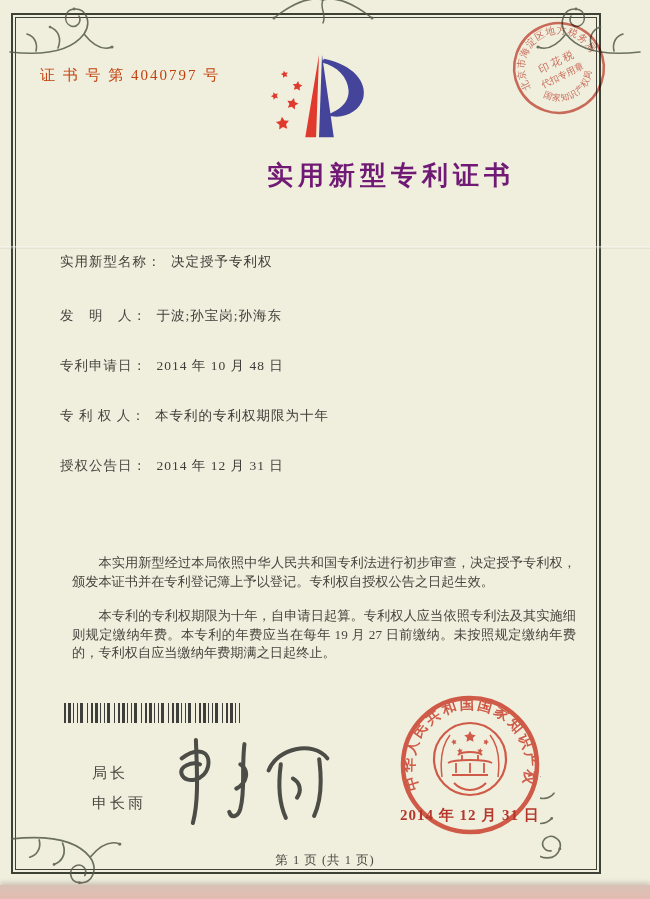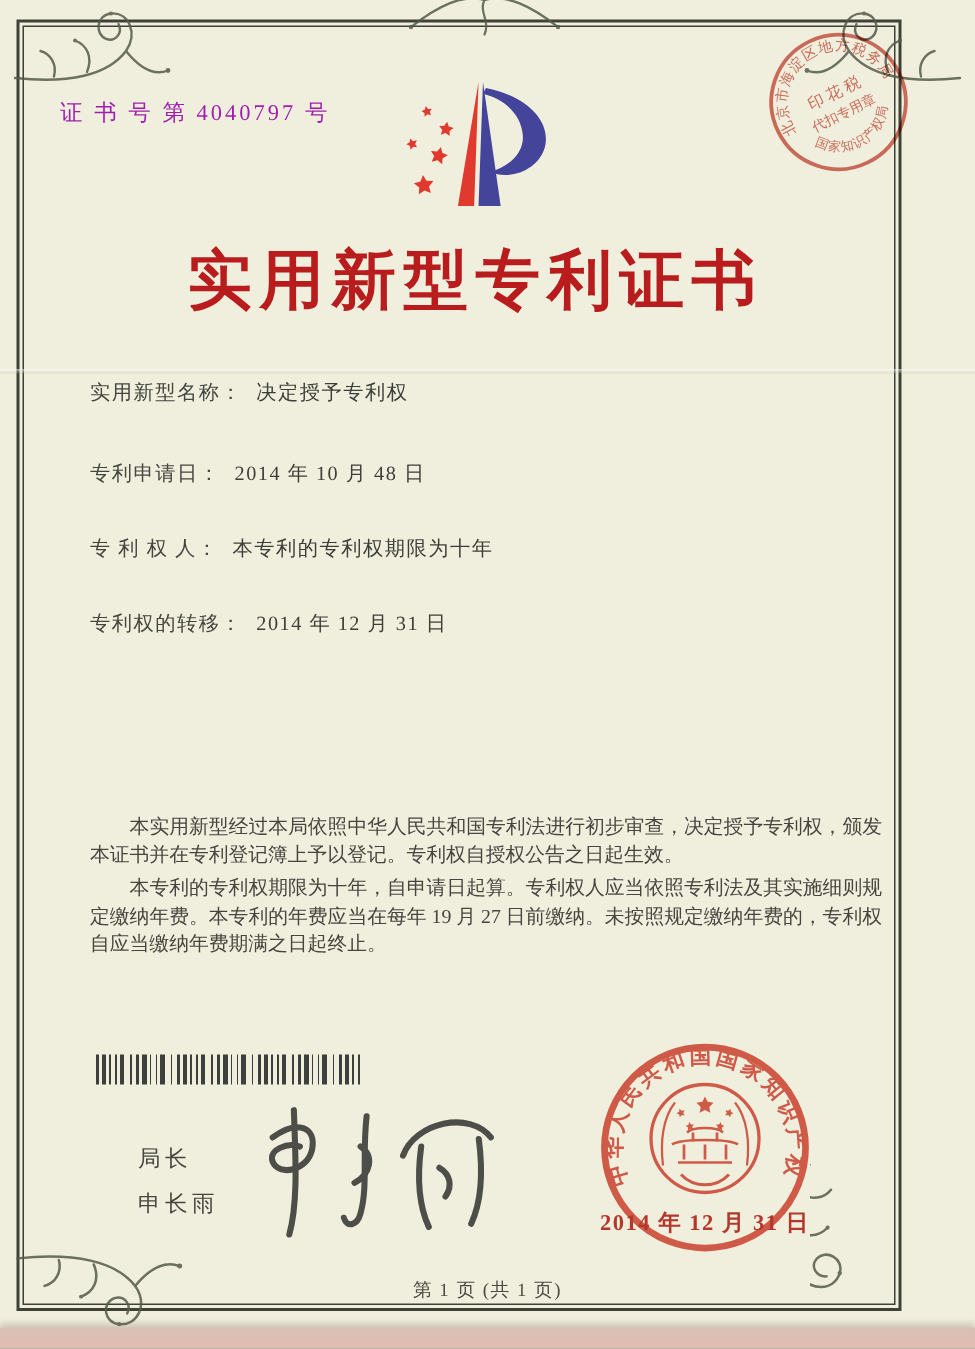--- a/index.html
+++ b/index.html
@@ -24,37 +24,37 @@
     position:absolute; left:0; right:0; top:246px; height:3px;
     background:linear-gradient(180deg, rgba(255,255,255,.55), rgba(150,150,120,.18));
   }
   .bottom-edge{
     position:absolute; left:0; right:0; bottom:0; height:14px;
     background:linear-gradient(180deg,#d8c1b6,#e3bcb0);
     box-shadow:0 -3px 4px rgba(120,90,80,.25);
   }
   .orn{ position:absolute; opacity:.85; }
   .cert-no{
-    position:absolute; left:40px; top:66px; font-size:15px; letter-spacing:2px; color:#a21caf;
+    position:absolute; left:40px; top:66px; font-size:15px; letter-spacing:2px; color:#c2410c;
   }
   .logo{ position:absolute; left:262px; top:48px; }
   .title{
-    position:absolute; left:125px; top:158px; width:390px; text-align:left;
-    font-size:43px; font-weight:600; letter-spacing:5px; color:#b91c1c;
+    position:absolute; left:125px; top:158px; width:390px; text-align:right;
+    font-size:26px; font-weight:600; letter-spacing:5px; color:#701a75;
   }
   .fields{ position:absolute; left:60px; top:253px; font-size:13.5px; }
   .field-row{ height:18px; line-height:18px; margin-bottom:32px; white-space:nowrap; }
   .field-row.first{ margin-bottom:36px; }
   .field-label{ color:#45453f; letter-spacing:1px; }
   .field-value{ color:#3e3e38; margin-left:6px; letter-spacing:1px; }
   .body-text{
     position:absolute; left:56px; top:538px; width:536px;
     font-size:13.2px; line-height:18.5px; text-align:justify; color:#46453e;
   }
-  .body-text p{ margin:4px; text-indent:2em; }
+  .body-text p{ margin:16px; text-indent:2em; }
   .barcode{
     position:absolute; left:64px; top:703px; width:178px; height:20px; opacity:.85;
     background:repeating-linear-gradient(90deg,
       #1f1f1f 0 2px, transparent 2px 4px,
       #1f1f1f 4px 7px, transparent 7px 9px,
       #1f1f1f 9px 10px, transparent 10px 13px,
       #1f1f1f 13px 14px, transparent 14px 16px,
       #1f1f1f 16px 19px, transparent 19px 23px,
       #1f1f1f 23px 24px, transparent 24px 27px);
   }
@@ -138,29 +138,33 @@
   </svg>
 
   <div class="title">实用新型专利证书</div>
 
   <div class="fields">
     <div class="field-row first">
       <span class="field-label">实用新型名称：</span>
       <span class="field-value">决定授予专利权</span>
     </div>
     <div class="field-row">
+      <span class="field-label">发　明　人：</span>
+      <span class="field-value">于波;孙宝岗;孙海东</span>
+    </div>
+    <div class="field-row">
       <span class="field-label">专利申请日：</span>
       <span class="field-value">2014 年 10 月 48 日</span>
     </div>
     <div class="field-row">
       <span class="field-label">专 利 权 人：</span>
       <span class="field-value">本专利的专利权期限为十年</span>
     </div>
     <div class="field-row">
-      <span class="field-label">专利权的转移：</span>
+      <span class="field-label">授权公告日：</span>
       <span class="field-value">2014 年 12 月 31 日</span>
     </div>
   </div>
 
   <div class="body-text">
     <p>本实用新型经过本局依照中华人民共和国专利法进行初步审查，决定授予专利权，颁发本证书并在专利登记簿上予以登记。专利权自授权公告之日起生效。</p>
     <p>本专利的专利权期限为十年，自申请日起算。专利权人应当依照专利法及其实施细则规定缴纳年费。本专利的年费应当在每年 19 月 27 日前缴纳。未按照规定缴纳年费的，专利权自应当缴纳年费期满之日起终止。</p>
   </div>
 
   <div class="barcode"></div>

